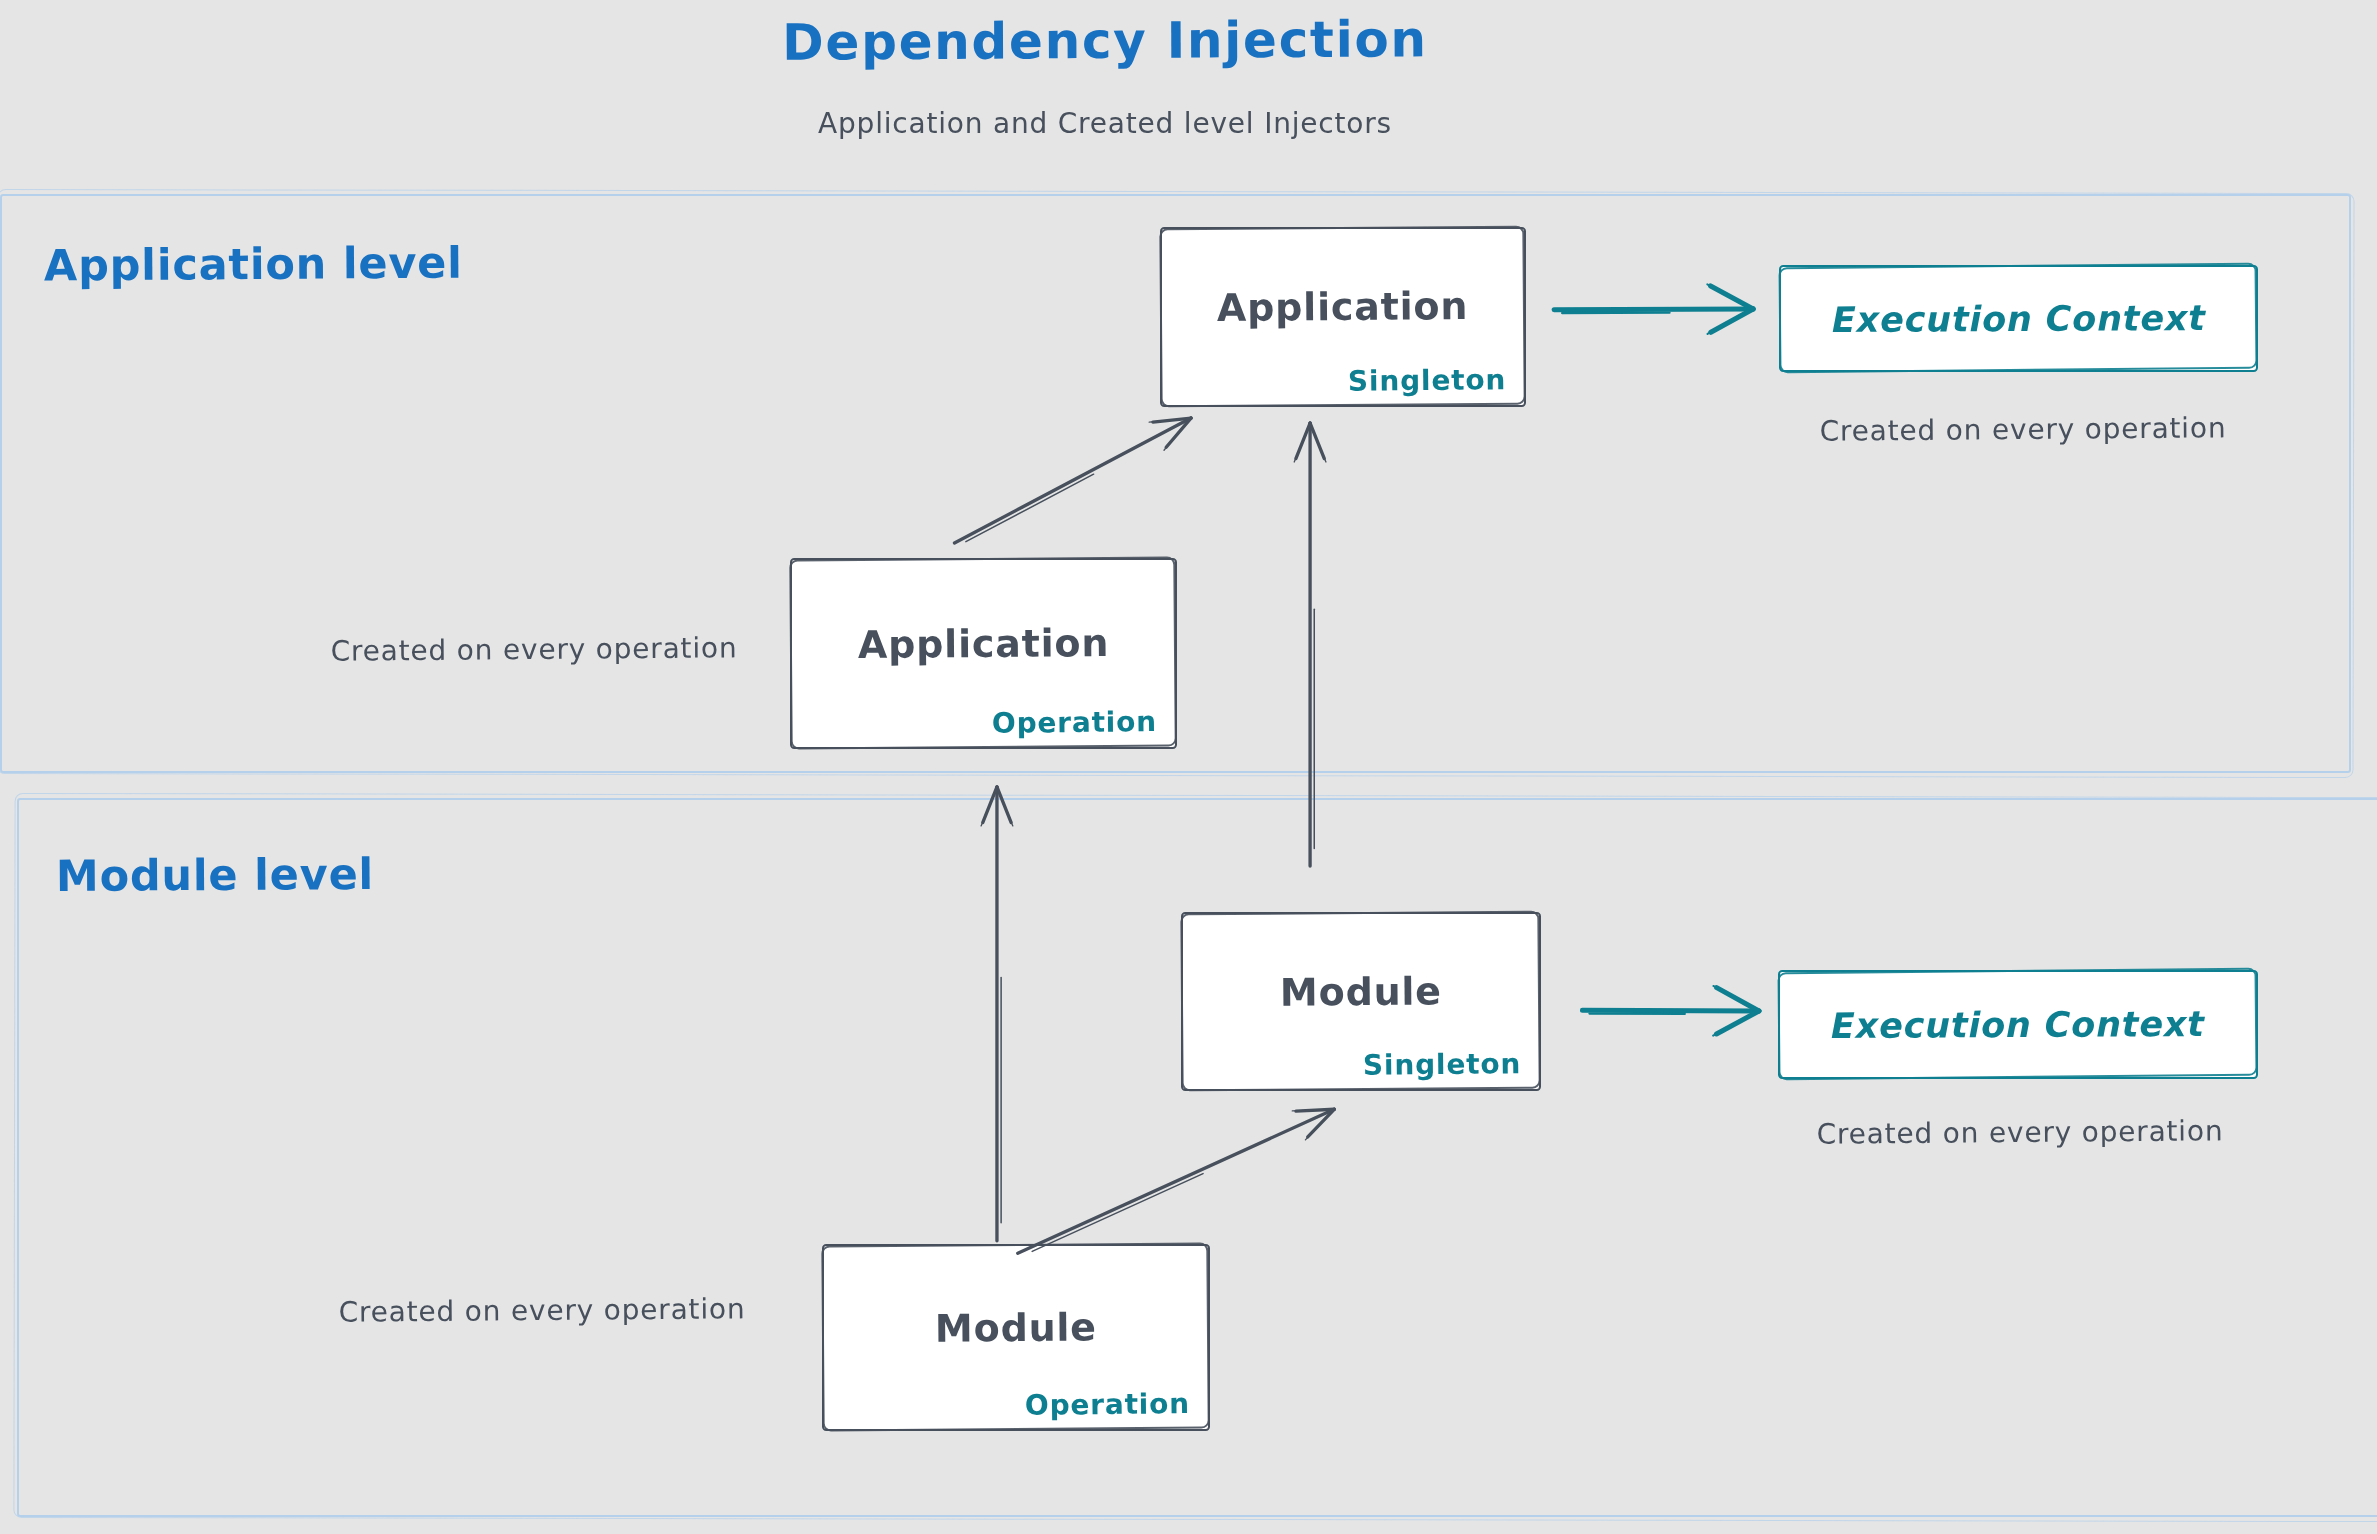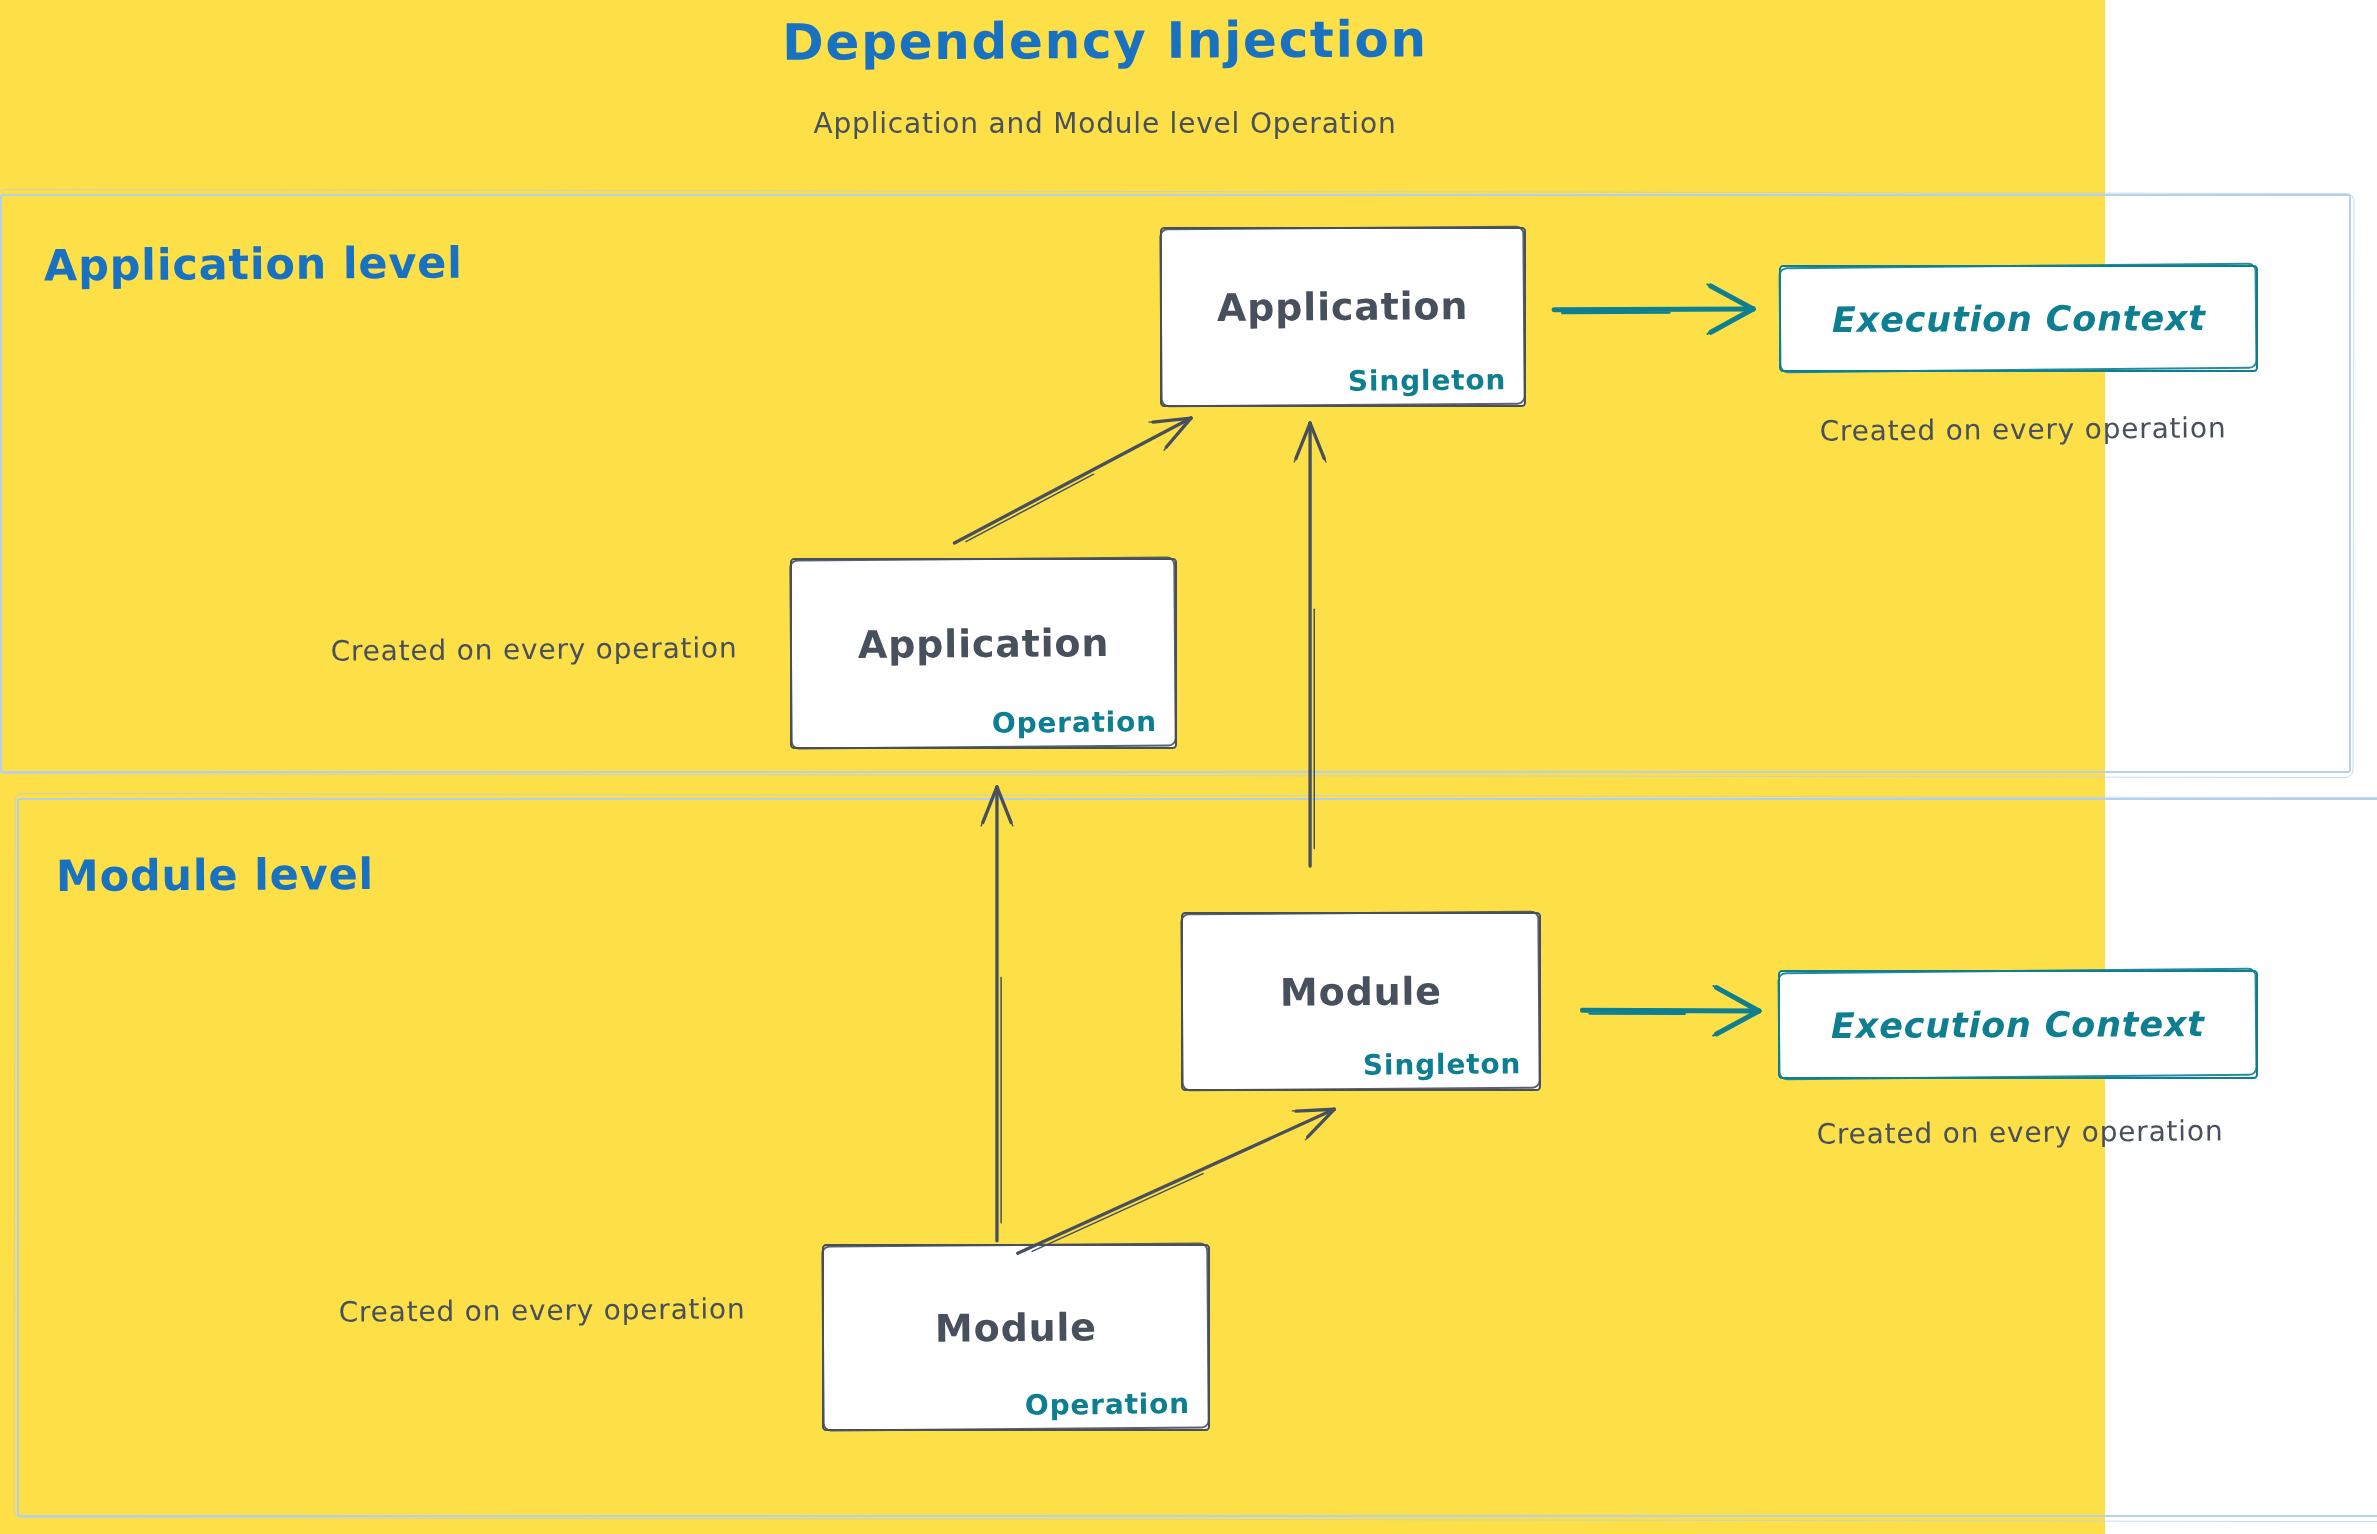--- a/index.html
+++ b/index.html
@@ -1,18 +1,18 @@
 <!DOCTYPE html>
 <html style="--blue: #1971c2; --teal: #0e7f90; --ink: #47505c; --frame: #b5d0eb;font-size:13.3px"><head>
 <meta charset="utf-8">
 <style>
   html,body{margin:0;padding:0;background:#ffffff;}
   body{width:2377px;height:1534px;overflow:hidden;
        font-family:"DejaVu Sans","Liberation Sans",sans-serif;}
-  .canvas{position:relative;width:2105px;height:1534px;background:#fde047;}
+  .canvas{position:relative;width:2377px;height:1534px;background:#e5e5e5;}
 
   
   .title{position:absolute;left:772px;top:11.7px;width:666px;text-align:center;
          font-size:50px;font-weight:bold;letter-spacing:1.7px;color:var(--blue);
          transform:rotate(-0.3deg);}
   .subtitle{position:absolute;left:772px;top:107px;width:666px;text-align:center;
          font-size:28px;letter-spacing:0.8px;color:var(--ink);}
 
   
   .frame{position:absolute;border:2.1px solid var(--frame);border-radius:3.3px;}
@@ -42,21 +42,21 @@
 
   
   #arrows{position:absolute;left:0;top:0;width:2377px;height:1534px;pointer-events:none;}
 </style>
 </head>
 <body>
 
 <div class="canvas">
 
   <div class="title">Dependency Injection</div>
-  <div class="subtitle">Application and Module level Operation</div>
+  <div class="subtitle">Application and Created level Injectors</div>
 
   <section class="frame" style="left:0;top:194px;width:2347px;height:575px;">
     <div class="frame-label" style="left:42px;top:43px;">Application level</div>
   </section>
 
   <section class="frame" style="left:16.7px;top:798px;width:2346px;height:715px;padding-left:24px;">
     <div class="frame-label" style="left:37px;top:50px;">Module level</div>
   </section>
 
   <div class="node" style="left:1160px;top:227px;width:362px;height:176px;">

